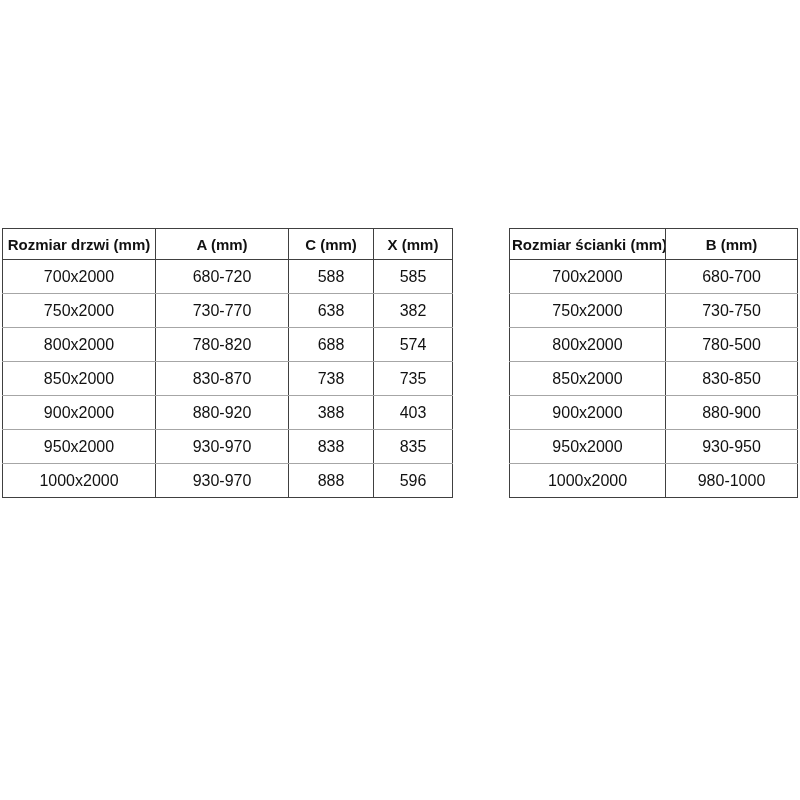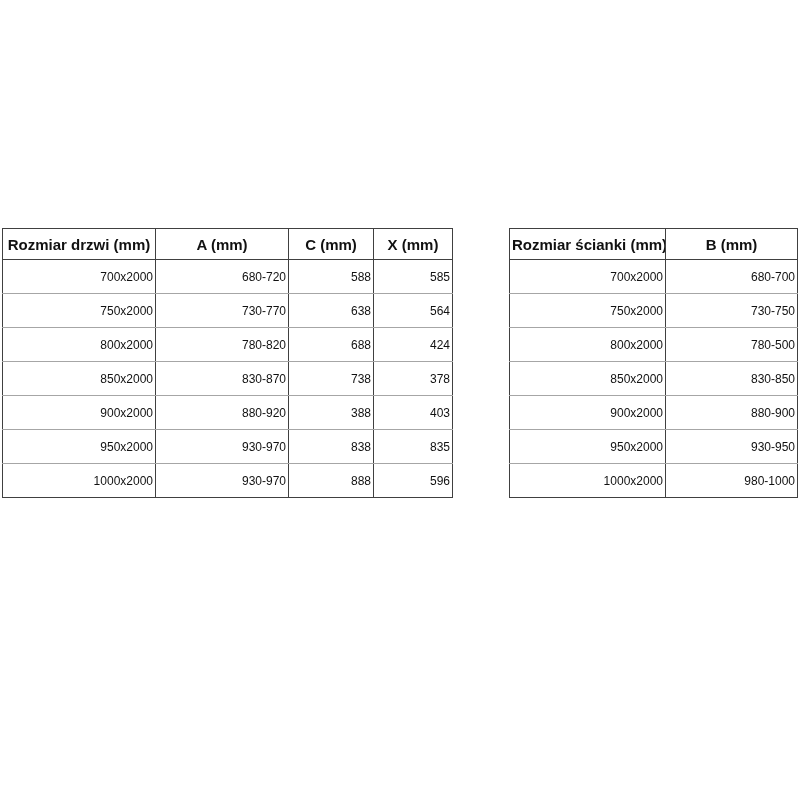--- a/index.html
+++ b/index.html
@@ -33,27 +33,26 @@
     white-space: nowrap;
   }
   table.spec th {
     font-weight: bold;
     font-size: 15px;
     height: 30px;
     border: 1px solid #404040;
   }
   table.spec td {
     font-weight: normal;
-    font-size: 12px;
+    font-size: 16px;
     height: 33px;
     border-left: 1px solid #404040;
     border-right: 1px solid #404040;
     border-top: 1px solid #a6a6a6;
     border-bottom: 1px solid #a6a6a6;
-    text-align: right;
   }
   table.spec { border: 1px solid #404040; }
   table.spec tbody tr:first-child td { border-top: 1px solid #404040; }
   table.spec tbody tr:last-child td { border-bottom: 1px solid #404040; }
 
   #doors-table { left: 2px;  top: 228px; width: 450px; }
   #wall-table  { left: 509px; top: 228px; width: 288px; border-radius: 21px; }
 </style>
 </head>
 <body>
@@ -79,33 +78,33 @@
         <tr>
           <td>700x2000</td>
           <td>680-720</td>
           <td>588</td>
           <td>585</td>
         </tr>
         <tr>
           <td>750x2000</td>
           <td>730-770</td>
           <td>638</td>
-          <td>564</td>
+          <td>382</td>
         </tr>
         <tr>
           <td>800x2000</td>
           <td>780-820</td>
           <td>688</td>
-          <td>424</td>
+          <td>574</td>
         </tr>
         <tr>
           <td>850x2000</td>
           <td>830-870</td>
           <td>738</td>
-          <td>378</td>
+          <td>735</td>
         </tr>
         <tr>
           <td>900x2000</td>
           <td>880-920</td>
           <td>388</td>
           <td>403</td>
         </tr>
         <tr>
           <td>950x2000</td>
           <td>930-970</td>

